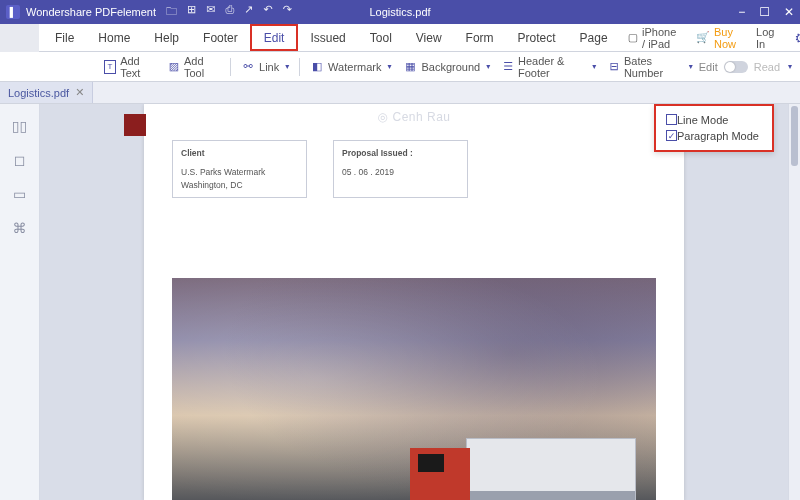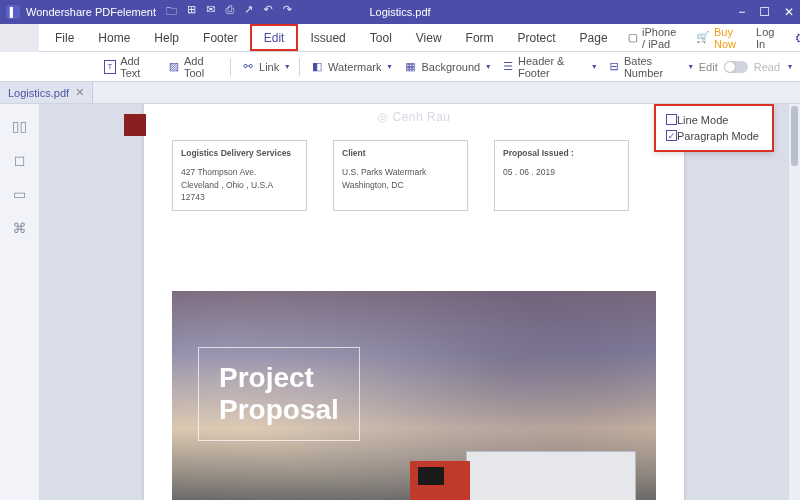--- a/index.html
+++ b/index.html
@@ -189,43 +189,32 @@
 
     <div class="page">
       <div class="watermark">
         <span>◎</span>
         <span>Cenh Rau</span>
       </div>
       <div class="edit-handle"></div>
 
       <div class="info-boxes">
         <div class="info-box">
-          <div class="ib-title">Logistics Delivery Services</div>
-          <div>427 Thompson Ave.</div>
-          <div>Cleveland , Ohio , U.S.A 12743</div>
-        </div>
-        <div class="info-box">
           <div class="ib-title">Client</div>
           <div>U.S. Parks Watermark</div>
           <div>Washington, DC</div>
         </div>
         <div class="info-box">
           <div class="ib-title">Proposal Issued :</div>
           <div>05 . 06 . 2019</div>
         </div>
       </div>
 
       <div class="hero">
         <div class="sky-cloud"></div>
-        <div class="title-box">
-          <h1>
-            <span>Project</span><br>
-            <span>Proposal</span>
-          </h1>
-        </div>
 
         <div class="truck">
           <div class="trailer"></div>
           <div class="cab"></div>
 
         </div>
       </div>
     </div>
   </div>
 

